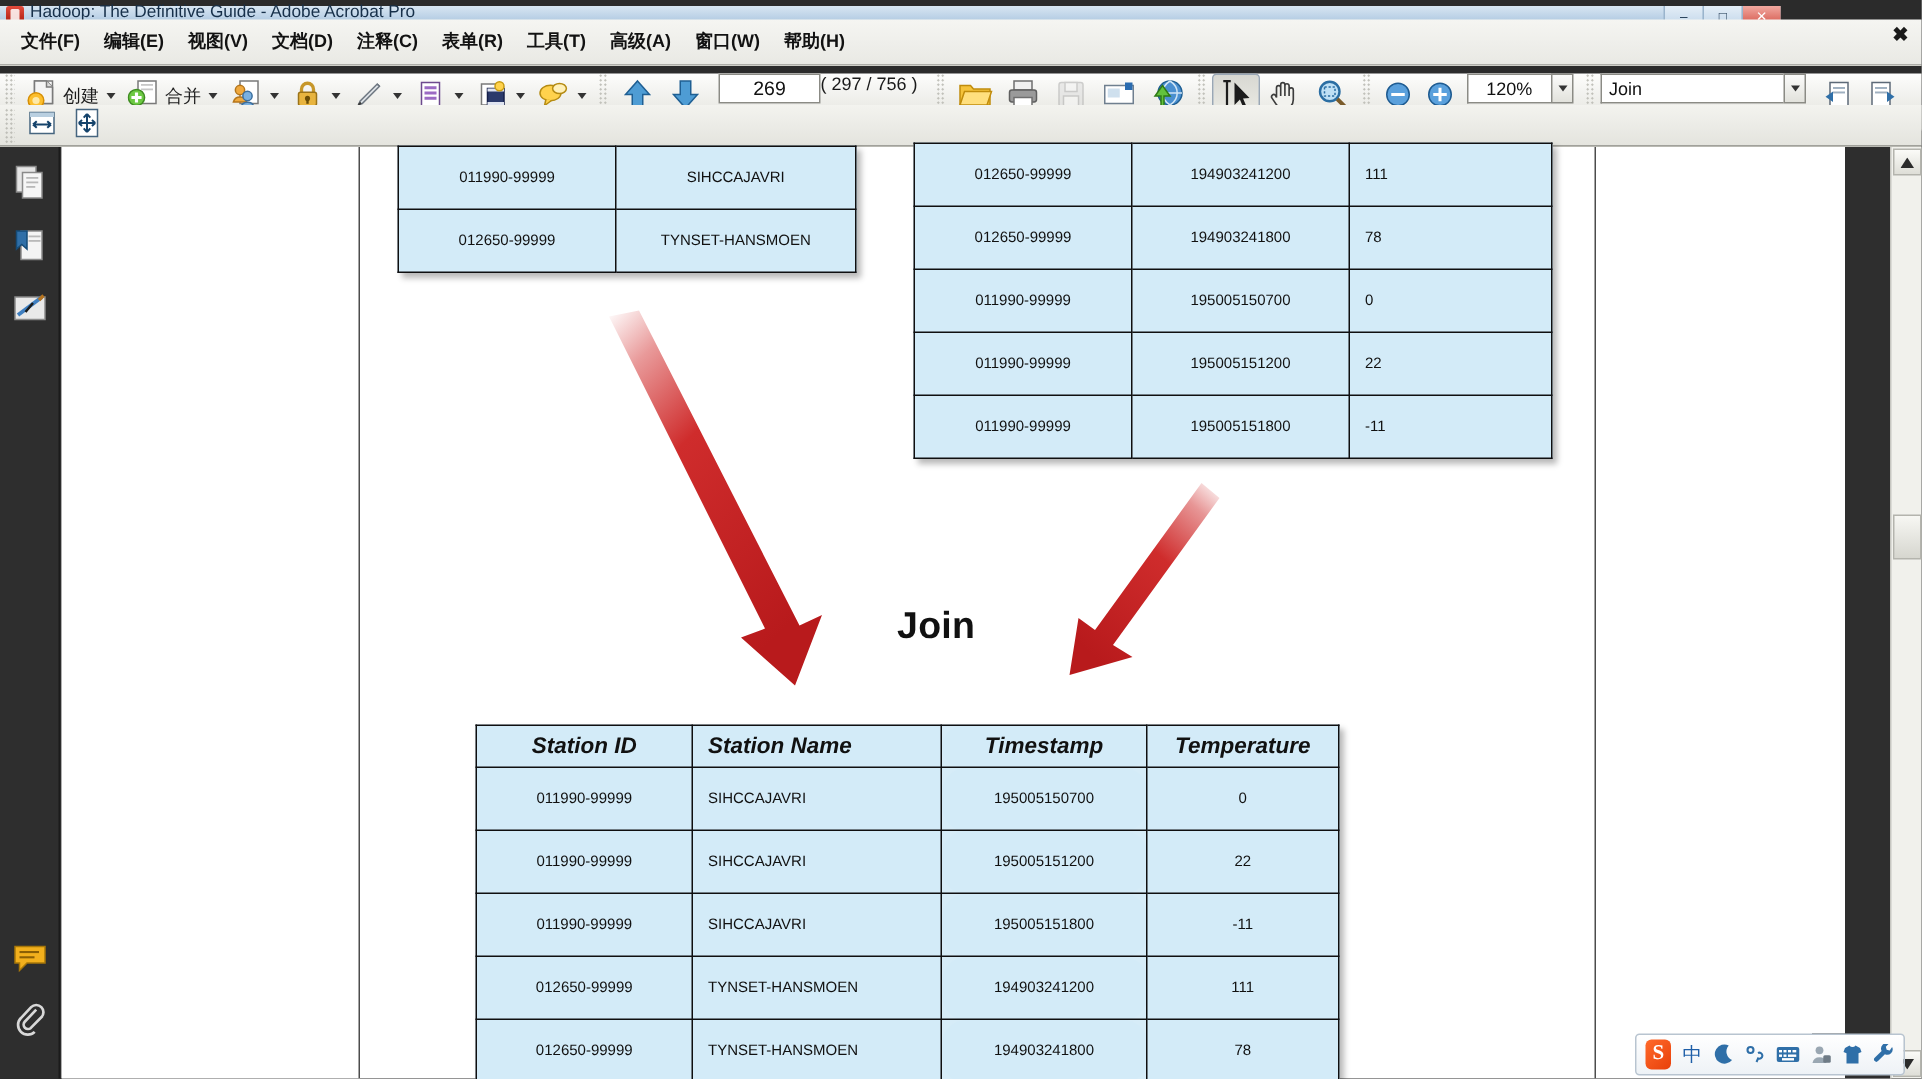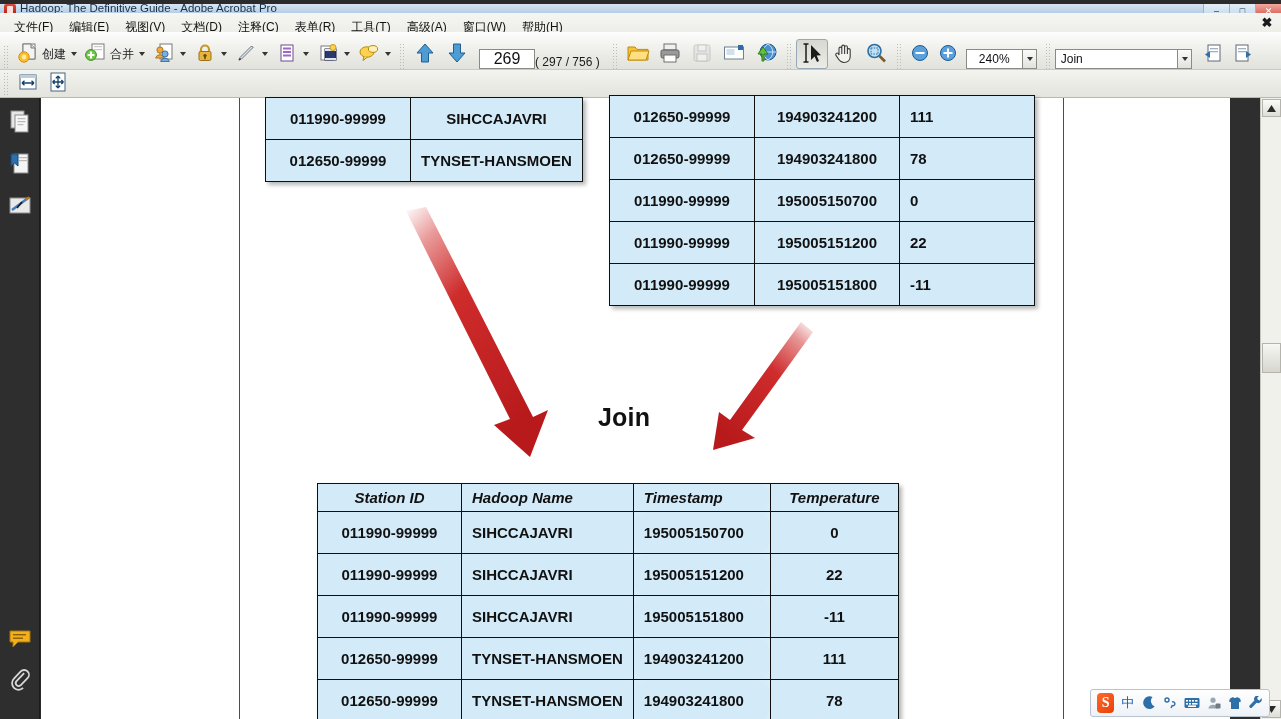--- a/index.html
+++ b/index.html
@@ -5,21 +5,21 @@
   * { box-sizing: border-box; margin: 0; padding: 0; }
   html, body {
     width: 1281px; height: 719px;
     overflow: hidden;
     font-family: "Liberation Sans", sans-serif;
     background: #2b2b2b;
   }
 
   
   .titlebar {
-    position: absolute; left: 0; top: 4px; width: 1281px; height: 13px;
+    position: absolute; left: 0; top: 4px; width: 1187px; height: 13px;
     background: linear-gradient(to bottom, #d8e6f2 0%, #bfd4e8 55%, #aac6de 100%);
     border-bottom: 1px solid #9ab4cc;
   }
   .title-icon {
     position: absolute; left: 4px; top: 0px; width: 12px; height: 12px;
     background: linear-gradient(to bottom,#e34b3c,#a81a0d);
     border-radius: 2px;
   }
   .title-icon::after{
     content:""; position:absolute; left:3px; top:2px; width:6px; height:8px;
@@ -37,55 +37,55 @@
     display:flex; align-items:center; justify-content:center;
     font-size: 9px; color:#102a44;
   }
   .win-btn.close { background: linear-gradient(to bottom,#f1a9a0,#d4554a); color:#fff;}
 
   
   .menubar {
     position:absolute; left:0; top:13px; width:1281px; height:31px;
     background: linear-gradient(to bottom,#f5f5f2,#e9e9e4);
     border-bottom: 1px solid #cfcfc8;
-    display:flex; align-items:center; padding-left:6px;
+    display:flex; align-items:center; padding-left:6px;font-weight:bold;
   }
   .menu-item {
     font-size: 12px; color:#121212; padding: 1px 8px 2px 8px;
     white-space: nowrap; line-height: 15px;
   }
   .close-x {
     position:absolute; right:4px; top:13px; width:20px; height:18px;
     display:flex; align-items:center; justify-content:center;
     font-size:13px; color:#1a1a1a; font-weight:bold;
   }
 
   
   .toolbar {
-    position:absolute; left:0; top:32px; width:1281px; height:38px;
+    position:absolute; left:0; top:49px; width:1281px; height:38px;
     background: linear-gradient(to bottom,#fdfdfc 0%,#eeeeea 50%,#e2e2dc 100%);
     border-bottom: 1px solid #c9c9c2;
-    display:flex; align-items:flex-end;
+    display:flex; align-items:flex-start;
   }
   .grip { width:7px; height:24px; margin:0 3px;
     background-image: radial-gradient(#b5b5ae 35%, transparent 36%);
     background-size: 3px 3px; opacity:.9;}
   .tb-btn {
     height:30px; display:flex; align-items:center; gap:3px;
     padding: 0 3px; border:1px solid transparent; border-radius:3px;
     font-size:12px; color:#1c1c1c; cursor:default;
   }
   .tb-btn.pressed { border-color:#9aa7b5; background:linear-gradient(to bottom,#d8d8d2,#ececE6); }
   .caret { width:0;height:0;border-left:3.5px solid transparent;border-right:3.5px solid transparent;border-top:4px solid #333; margin-left:2px;}
   .sep-dots { width:6px; height:26px; margin:0 4px;
     background-image: radial-gradient(#bdbdb6 35%, transparent 36%);
     background-size: 3px 3px;}
   .page-input {
-    width:56px; height:20px; border:1px solid #8b8b85; background:#fff;
-    font-size:16px; text-align:center; color:#111; line-height:18px;
+    width:68px; height:20px; border:1px solid #8b8b85; background:#fff;
+    font-size:13px; text-align:center; color:#111; line-height:18px;
   }
   .page-total { font-size:12px; color:#1a1a1a; white-space:nowrap;}
   .zoom-box {
     width:56px; height:20px; border:1px solid #8b8b85; border-right:none; background:#fff;
     font-size:12px; text-align:center; line-height:18px; color:#111;
   }
   .zoom-drop {
     width:15px;height:20px;border:1px solid #8b8b85;background:linear-gradient(to bottom,#fbfbfa,#e2e2dc);
     display:flex;align-items:center;justify-content:center;
   }
@@ -152,41 +152,41 @@
 
   
   .tbl {
     position:absolute; border-collapse:collapse;
     box-shadow: 3px 3px 4px rgba(0,0,0,.28);
     background:#d6ecf8;
   }
   .tbl td, .tbl th {
     border:1.6px solid #0f0f10;
     background:#d3ebf8;
-    font-size:15px; color:#111; font-family:"Liberation Sans", sans-serif;
-    height:42px; padding:0 10px; white-space:nowrap; font-weight:700;
+    font-size:10px; color:#111; font-family:"Liberation Sans", sans-serif;
+    height:42px; padding:0 10px; white-space:nowrap; font-weight:400;
   }
   .tbl th { font-weight:bold; text-align:center; font-size:15px; }
 
   
   #tableA { left:265px; top:97px; }
   #tableA td:nth-child(1){ width:145px; text-align:center;}
   #tableA td:nth-child(2){ width:160px; text-align:center;}
 
   
   #tableB { left:609px; top:95px; }
   #tableB td:nth-child(1){ width:145px; text-align:center;}
   #tableB td:nth-child(2){ width:145px; text-align:center;}
   #tableB td:nth-child(3){ width:135px; text-align:left;}
 
   
   #tableJ { left:317px; top:483px; }
   #tableJ th:nth-child(1), #tableJ td:nth-child(1){ width:144px; text-align:center;}
   #tableJ th:nth-child(2), #tableJ td:nth-child(2){ width:166px; text-align:left;}
-  #tableJ th:nth-child(3), #tableJ td:nth-child(3){ width:137px; text-align:left;border-radius:16px;}
+  #tableJ th:nth-child(3), #tableJ td:nth-child(3){ width:137px; text-align:center;border-radius:16px;}
   #tableJ th:nth-child(4), #tableJ td:nth-child(4){ width:128px; text-align:center;}
   #tableJ td { height:42px; }
   #tableJ th { height:28px;font-style:italic; }
 
   .join-label {
     position:absolute; left:598px; top:403px;
     font-size:25px; font-weight:bold; color:#111;
     font-family:"Liberation Sans", sans-serif; letter-spacing:.2px;
   }
 
@@ -450,21 +450,21 @@
     <span>
       <svg width="20" height="20" viewBox="0 0 20 20">
         <circle cx="10" cy="10" r="7.5" fill="#5aa0dc" stroke="#1e5b91"></circle>
         <rect x="5.5" y="9" width="9" height="2" fill="#fff"></rect>
         <rect x="9" y="5.5" width="2" height="9" fill="#fff"></rect>
       </svg>
     </span>
   </div>
 
   <div style="width:4px"></div>
-  <div class="zoom-box">240%</div>
+  <div class="zoom-box">120%</div>
   <div class="zoom-drop">
       <span class="caret"></span>
     </div>
 
   <div class="sep-dots" style="margin-left:8px"></div>
 
   <div class="find-box">Join</div>
   <div class="find-drop">
       <span class="caret"></span>
     </div>
@@ -639,21 +639,21 @@
   </defs>
   <path d="M96 2 L108 12 L37 110 L50 118 L8 130 L14 92 L25 100 Z" fill="url(#gradR)"></path>
 </svg>
 
 <div class="join-label">Join</div>
 
 <table class="tbl" id="tableJ">
   <thead>
     <tr>
       <th>Station ID</th>
-      <th>Hadoop Name</th>
+      <th>Station Name</th>
       <th>Timestamp</th>
       <th>Temperature</th>
     </tr>
   </thead>
   <tbody>
     <tr>
       <td>011990-99999</td>
       <td>SIHCCAJAVRI</td>
       <td>195005150700</td>
       <td>0</td>

